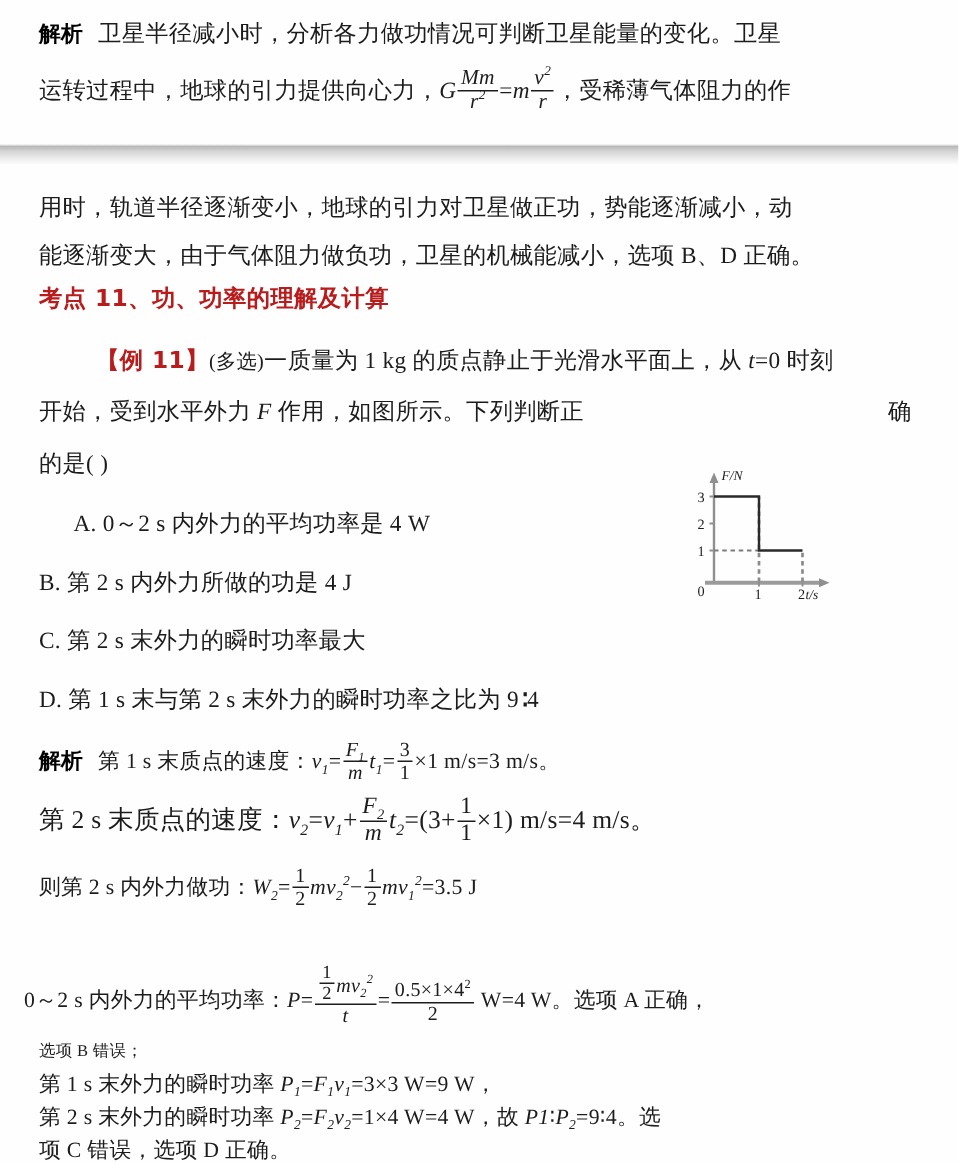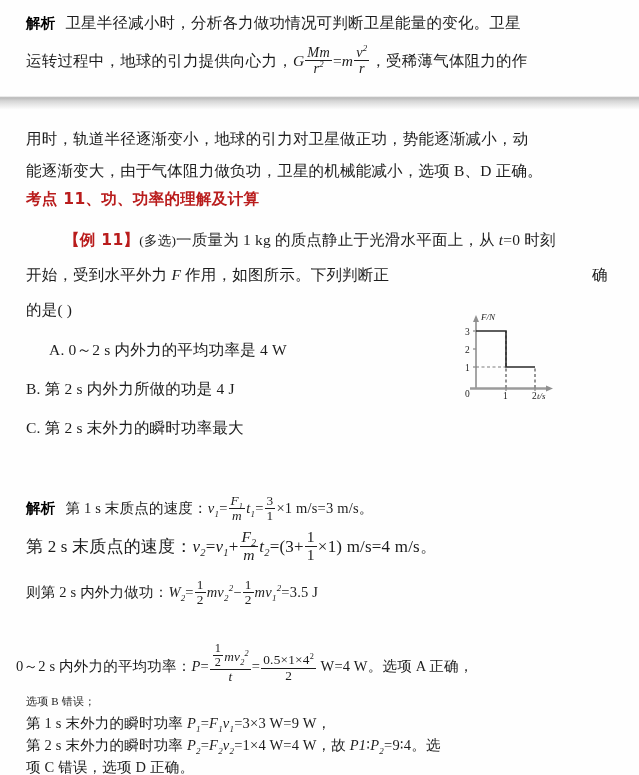--- a/index.html
+++ b/index.html
@@ -175,20 +175,23 @@
 
   <div class="block para" style="left:26px; top:331px;margin-left:23px;">
     <span>A.</span>&nbsp;<span>0～2 s 内外力的平均功率是 4 W</span>
   </div>
   <div class="block para" style="left:26px; top:370px;">
     <span>B.</span>&nbsp;<span>第 2 s 内外力所做的功是 4 J</span>
   </div>
   <div class="block para" style="left:26px; top:409px;">
     <span>C.</span>&nbsp;<span>第 2 s 末外力的瞬时功率最大</span>
   </div>
+  <div class="block para" style="left:26px; top:448px;">
+    <span>D.</span>&nbsp;<span>第 1 s 末与第 2 s 末外力的瞬时功率之比为 9∶4</span>
+  </div>
 
   <div class="block para mathline" style="left:26px; top:489px; font-size:14.5px;">
     <span class="label-jiexi">解析</span><span>第 1 s 末质点的速度：</span><span class="it"><span>v</span><sub>1</sub></span><span>=</span><span class="frac"><span class="num it"><span>F</span><sub>1</sub></span><span class="den it">m</span></span><span class="it"><span>t</span><sub>1</sub></span><span>=</span><span class="frac"><span class="num">3</span><span class="den">1</span></span><span>×1 m/s=3 m/s。</span>
   </div>
 
   <div class="block para mathline" style="left:26px; top:528px; font-size:17px;">
     <span>第 2 s 末质点的速度：</span><span class="it"><span>v</span><sub>2</sub></span><span>=</span><span class="it"><span>v</span><sub>1</sub></span><span>+</span><span class="frac"><span class="num it"><span>F</span><sub>2</sub></span><span class="den it">m</span></span><span class="it"><span>t</span><sub>2</sub></span><span>=(3+</span><span class="frac"><span class="num">1</span><span class="den">1</span></span><span>×1) m/s=4 m/s。</span>
   </div>
 
   <div class="block para mathline" style="left:26px; top:573px; font-size:14.5px;">

